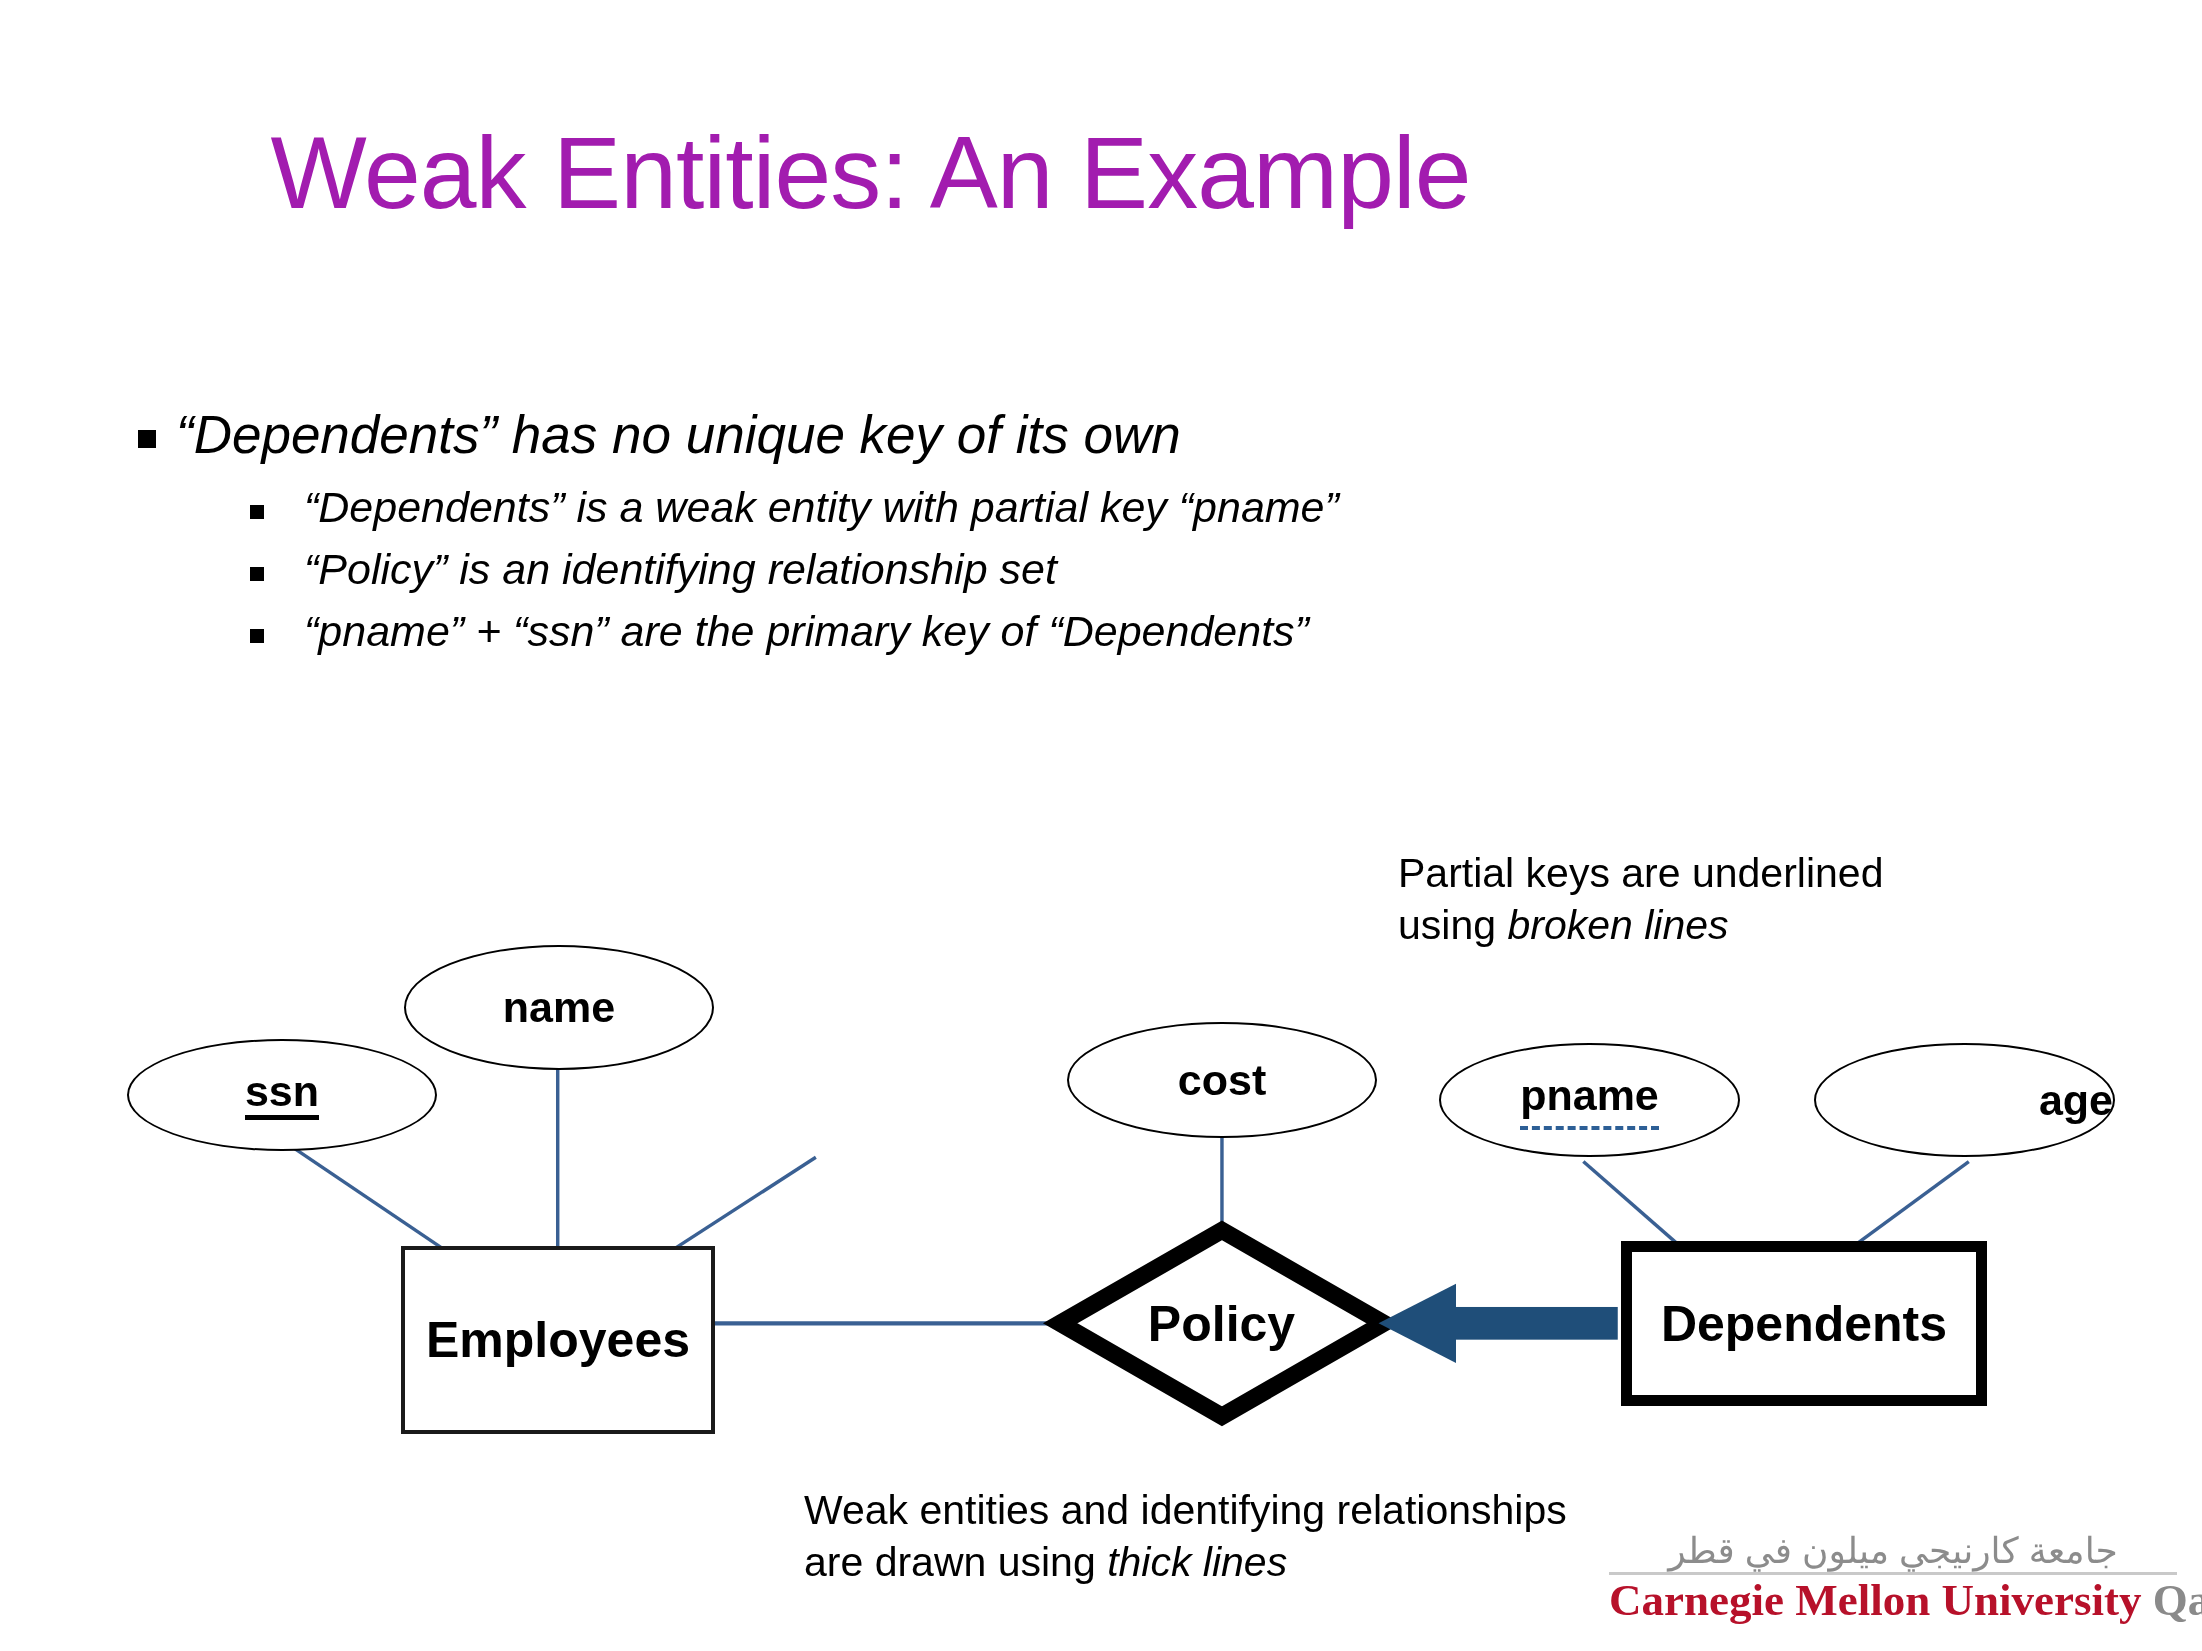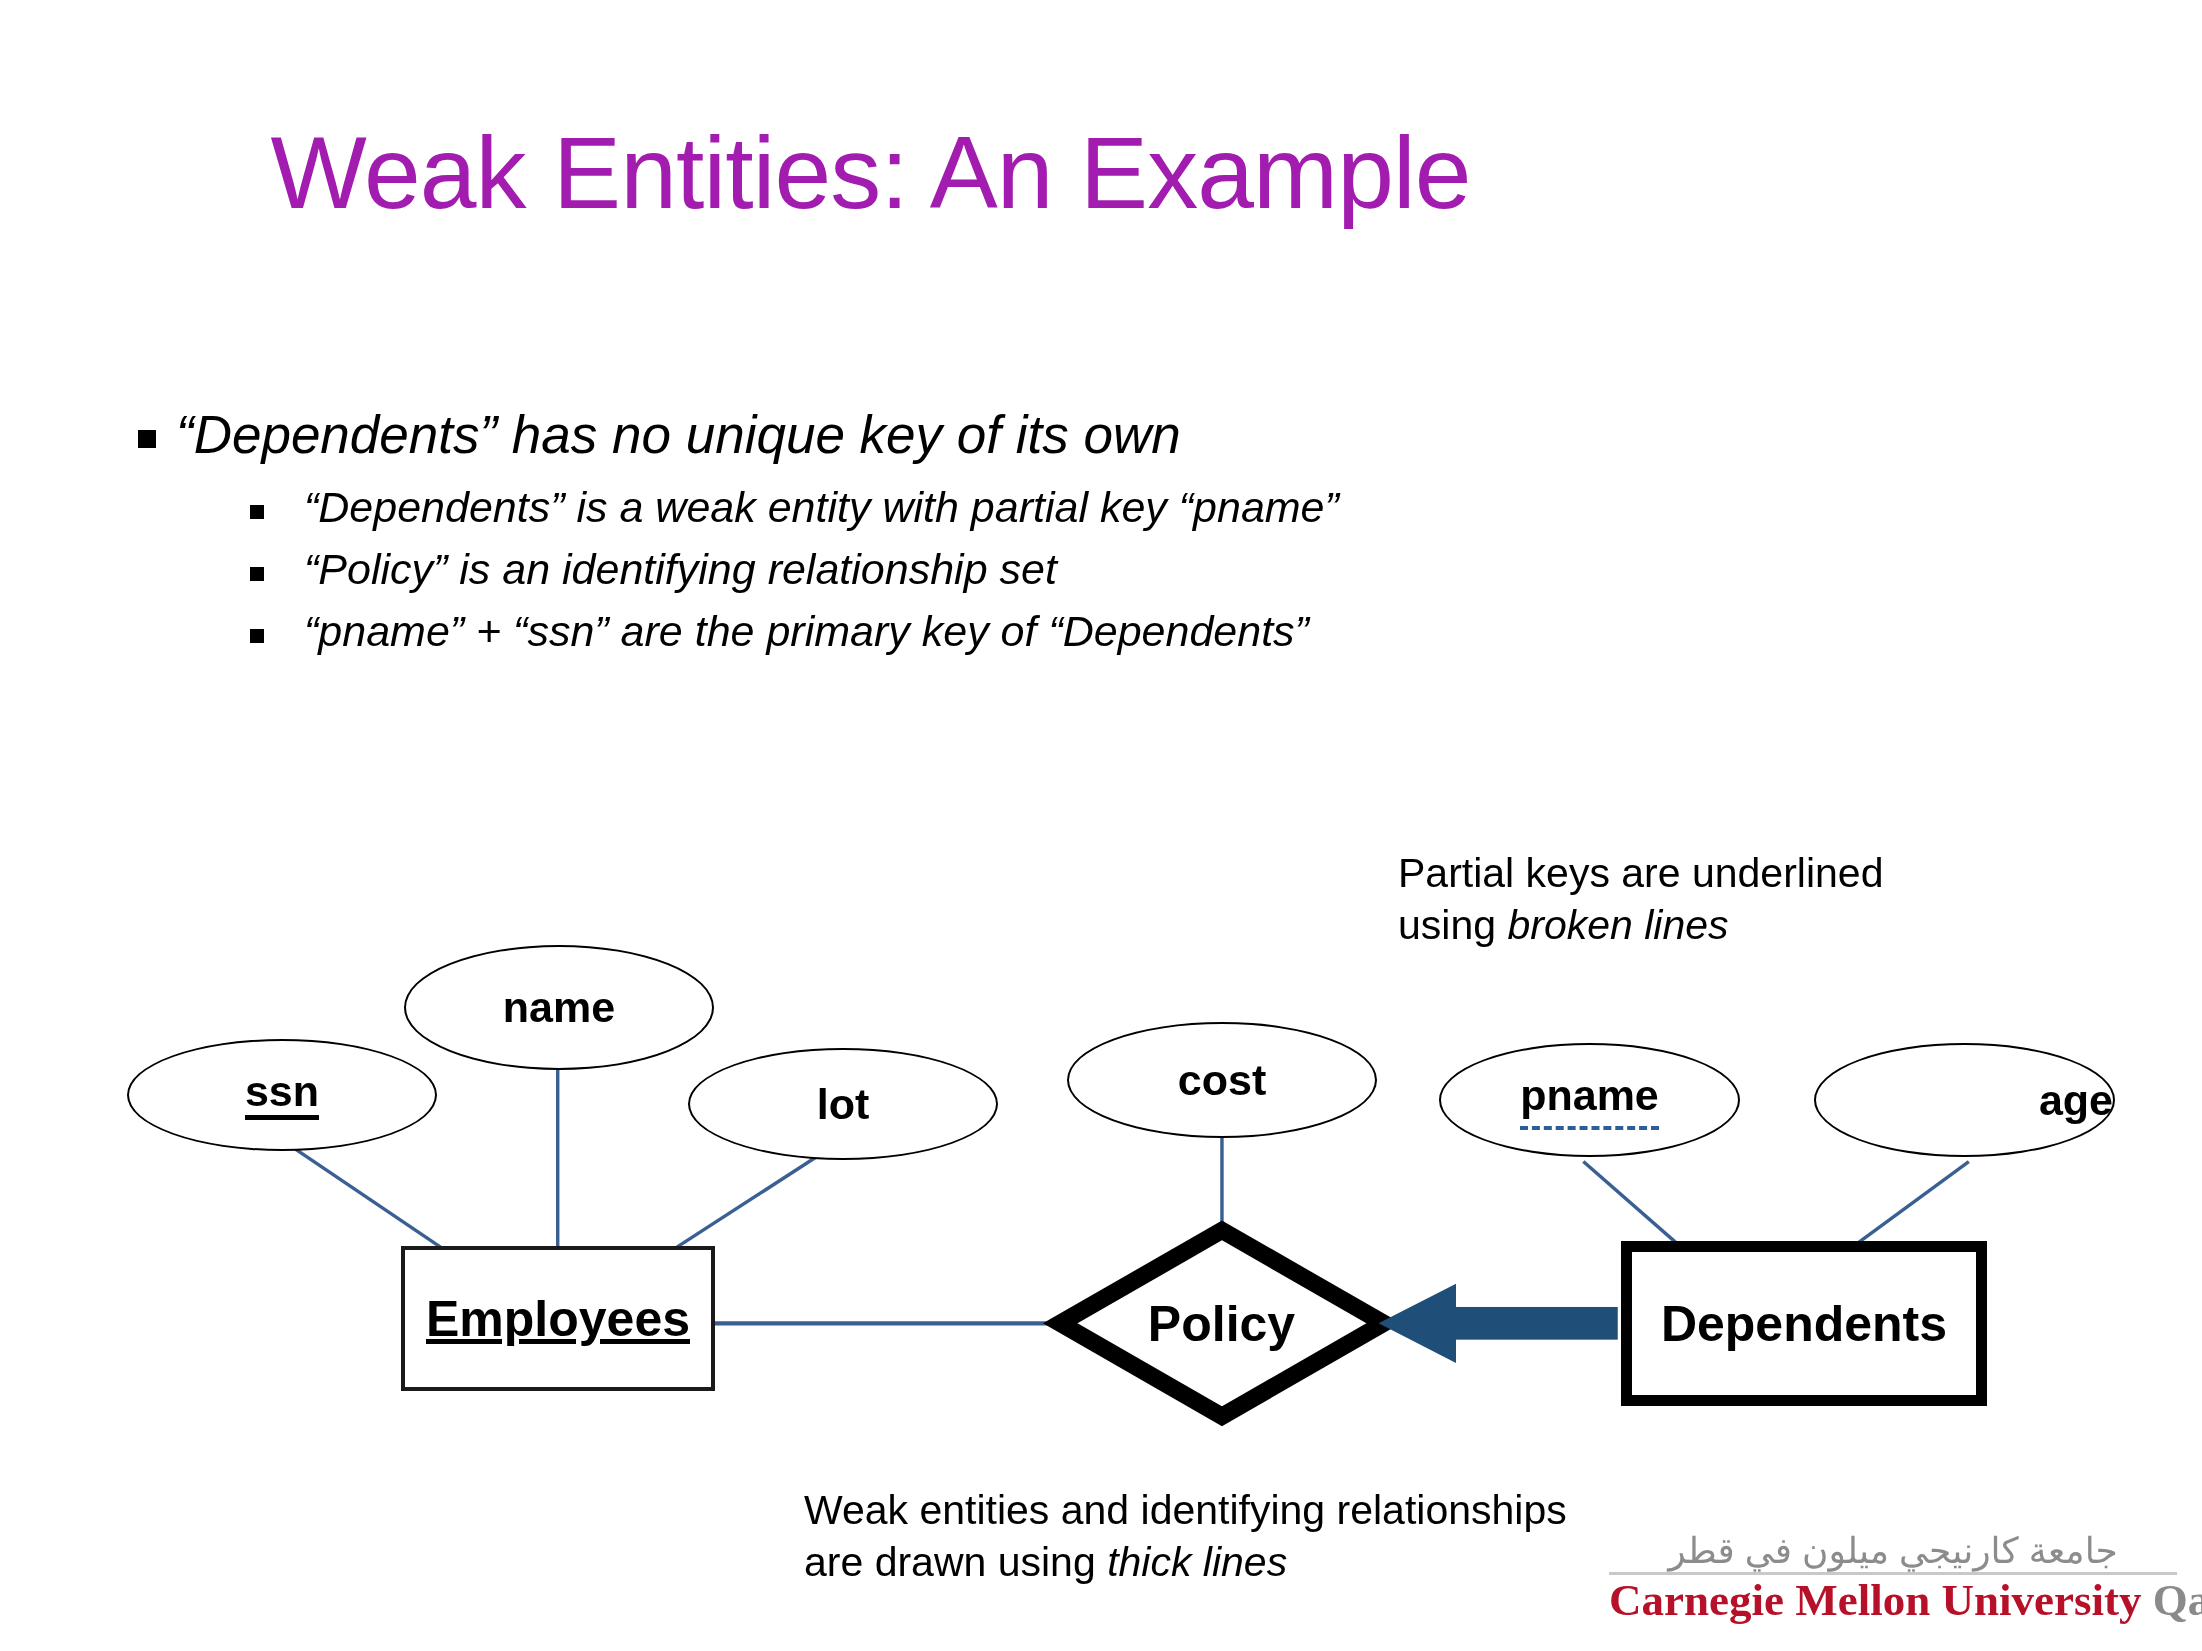--- a/index.html
+++ b/index.html
@@ -242,40 +242,37 @@
   </svg>
 
   <div class="node attr-ellipse" style="left:127px; top:1039px; width:310px; height:112px;">
     <span class="lbl u-solid">ssn</span>
   </div>
 
   <div class="node attr-ellipse" style="left:404px; top:945px; width:310px; height:125px;">
     <span class="lbl">name</span>
   </div>
 
-  <div class="node attr-ellipse" style="left:688px; top:1048px; width:310px; height:112px;">
-    <span class="lbl">lot</span>
-  </div>
 
   <div class="node attr-ellipse" style="left:1067px; top:1022px; width:310px; height:116px;">
     <span class="lbl">cost</span>
   </div>
 
   <div class="node attr-ellipse" style="left:1439px; top:1043px; width:301px; height:114px;">
     <span class="u-dashed-wrap">
       <span class="lbl">pname</span>
       <span class="u-dashed"></span>
     </span>
   </div>
 
   <div class="node attr-ellipse" style="left:1814px; top:1043px; width:301px; height:114px;align-items:flex-end;">
     <span class="lbl">age</span>
   </div>
 
-  <div class="node entity-box" style="left:401px; top:1246px; width:314px; height:145px;text-decoration:underline;">
+  <div class="node entity-box" style="left:401px; top:1246px; width:314px; height:188px;">
     <span>Employees</span>
   </div>
 
   <div class="node entity-box weak" style="left:1621px; top:1241px; width:366px; height:165px;">
     <span>Dependents</span>
   </div>
 
   <div class="rel-label" style="left:1101px; top:1291px; width:241px; height:65px;">
     <span>Policy</span>
   </div>

